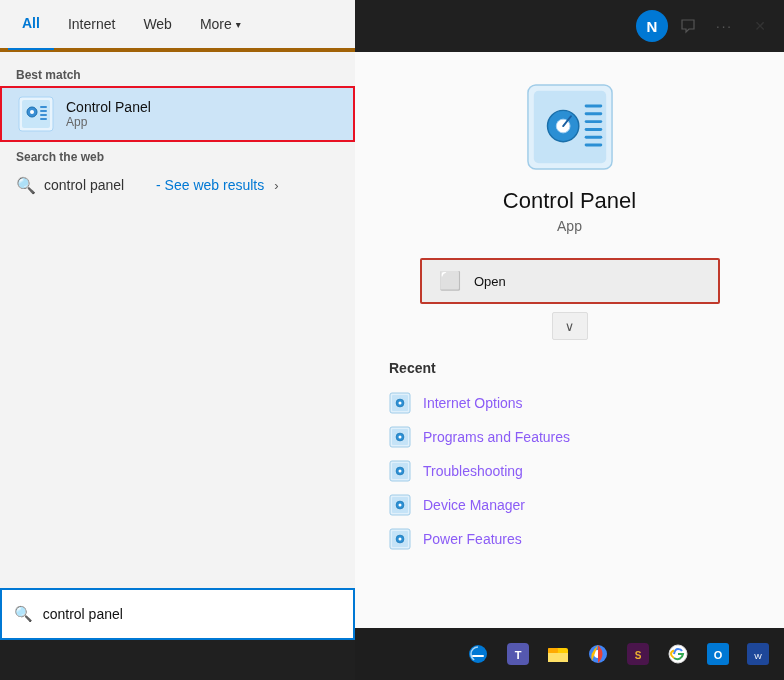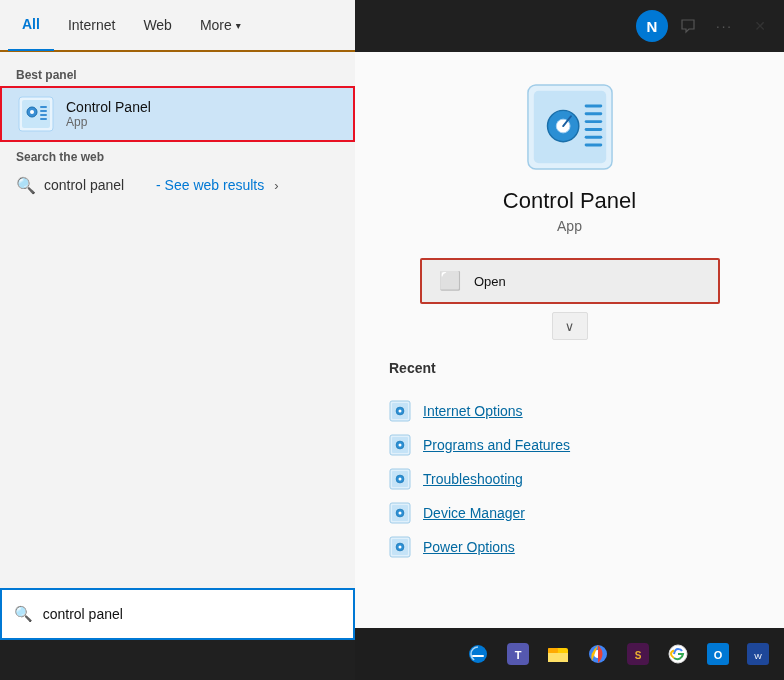--- a/index.html
+++ b/index.html
@@ -24,21 +24,21 @@
       flex-direction: column;
     }
 
     
     .tabs {
       display: flex;
       align-items: center;
       height: 52px;
       background: #f3f3f3;
       padding: 0 8px;
-      border-bottom: 2px solid #a16207;
+      border-bottom: 4px solid #a16207;
     }
     .tab {
       padding: 8px 14px;
       font-size: 14px;
       color: #333;
       cursor: pointer;
       height: 52px;
       display: flex;
       align-items: center;
     }
@@ -258,33 +258,32 @@
 
     
     .recent-section {
       width: 100%;
       padding: 0 10px;
     }
     .recent-label {
       font-size: 14px;
       font-weight: 600;
       color: #333;
-      margin-bottom: 18px;
+      margin-bottom: 10px;
     }
     .recent-item {
       display: flex;
       align-items: center;
       gap: 12px;
       padding: 6px 0;
       cursor: pointer;
     }
     .recent-item-label {
       font-size: 14px;
-      color: #0369a1;
-      text-decoration: underline;
+      color: #8b5cf6;
     }
 
     
     .taskbar {
       position: absolute;
       bottom: 0;
       left: 355px;
       width: 429px;
       height: 52px;
       background: #1e1e1e;
@@ -334,21 +333,21 @@
     <div class="tab">Internet</div>
     <div class="tab">Web</div>
     <div class="tab tab-more">
       <span>More</span>
       <span class="chevron">▾</span>
     </div>
   </div>
 
   <div class="results-area">
 
-    <div class="section-label">Best panel</div>
+    <div class="section-label">Best match</div>
     <div class="result-item selected">
       <div class="item-icon">
 
         <svg class="cp-icon-small" viewBox="0 0 36 36" xmlns="http://www.w3.org/2000/svg">
           <rect x="1" y="1" width="34" height="34" rx="3" fill="#e8f4fd" stroke="#aad4f5" stroke-width="1"></rect>
           <rect x="4" y="4" width="28" height="28" rx="2" fill="#c8e6f9"></rect>
           <circle cx="14" cy="16" r="5" fill="#3a8fd4" stroke="#1a6fb0" stroke-width="1"></circle>
           <circle cx="14" cy="16" r="2" fill="#fff"></circle>
           <rect x="22" y="10" width="7" height="2" rx="1" fill="#3a8fd4"></rect>
           <rect x="22" y="14" width="7" height="2" rx="1" fill="#3a8fd4"></rect>
@@ -455,21 +454,21 @@
       <span class="recent-item-label">Device Manager</span>
     </div>
 
     <div class="recent-item">
       <svg class="cp-icon-tiny" viewBox="0 0 22 22" xmlns="http://www.w3.org/2000/svg">
         <rect x="1" y="1" width="20" height="20" rx="2" fill="#e0f0fb" stroke="#a0cce8" stroke-width="1"></rect>
         <rect x="3" y="3" width="16" height="16" rx="1" fill="#c5e3f7"></rect>
         <circle cx="11" cy="11" r="4" fill="#2b8fd4" stroke="#1a6faa" stroke-width="0.5"></circle>
         <circle cx="11" cy="11" r="1.5" fill="#fff"></circle>
       </svg>
-      <span class="recent-item-label">Power Options</span>
+      <span class="recent-item-label">Power Features</span>
     </div>
   </div>
 </div>
 
 <div class="header-controls">
   <div class="avatar-circle">N</div>
   <div class="ctrl-btn">
     <svg width="16" height="16" viewBox="0 0 16 16" fill="none" xmlns="http://www.w3.org/2000/svg">
       <path d="M2 2h12v9H9l-3 3V11H2V2z" stroke="#555" stroke-width="1.2" fill="none"></path>
     </svg>

